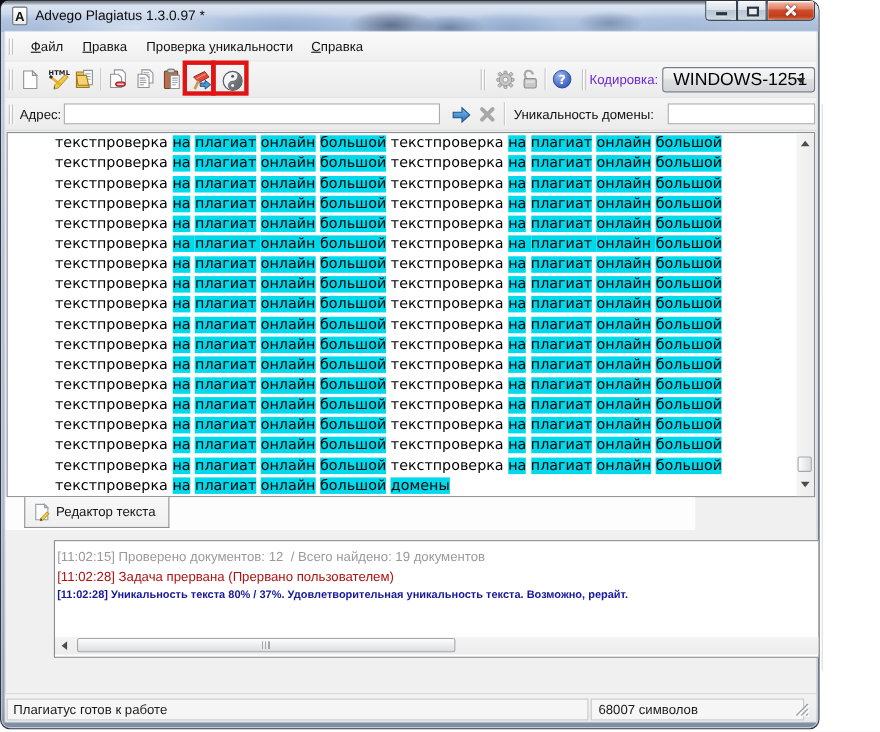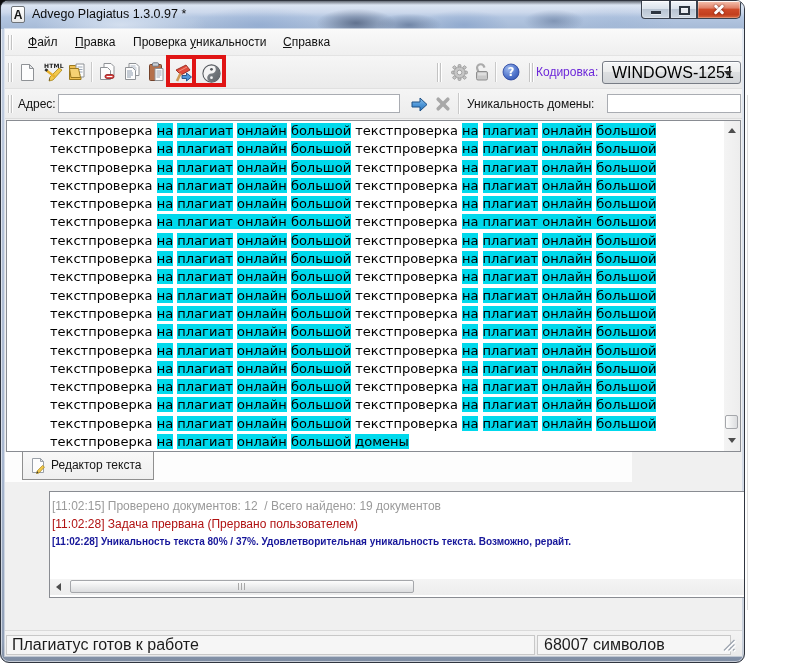--- a/index.html
+++ b/index.html
@@ -159,21 +159,21 @@
   #tab-log { position:absolute; left:9px; top:3px; width:94px; height:26px;
     background:linear-gradient(180deg,#f8f8f8,#efefef);
     border:1px solid #8f8f8f; border-top:none; }
   #tab-log .ticon { position:absolute; left:8px; top:5px; }
   #tab-log .tlabel { position:absolute; left:30px; top:0; height:25px; line-height:25px; font-size:12px; color:#161616; }
 
   
   #statusbar { position:absolute; left:0; top:601px; width:737px; height:26px;
     background:linear-gradient(180deg,#f3f3f3,#eaeaea); border-top:1px solid #dadada; }
   .status-cell { position:absolute; top:4px; height:20px; border:1px solid #c8c8c8; background:#f6f6f6;
-    font-size:16px; color:#1c1c1c; line-height:18px; white-space:nowrap; overflow:hidden; }
+    font-size:12px; color:#1c1c1c; line-height:18px; white-space:nowrap; overflow:hidden; }
   #status-left { left:1px; width:529px; padding-left:5px; }
   #status-right { left:532px; width:194px; padding-left:6px; }
   #resize-grip { position:absolute; right:6px; top:7px; width:14px; height:14px; }
 </style>
 </head>
 <body>
 
 <div id="corner-bg"></div>
 <div id="behind-line"></div>
 

